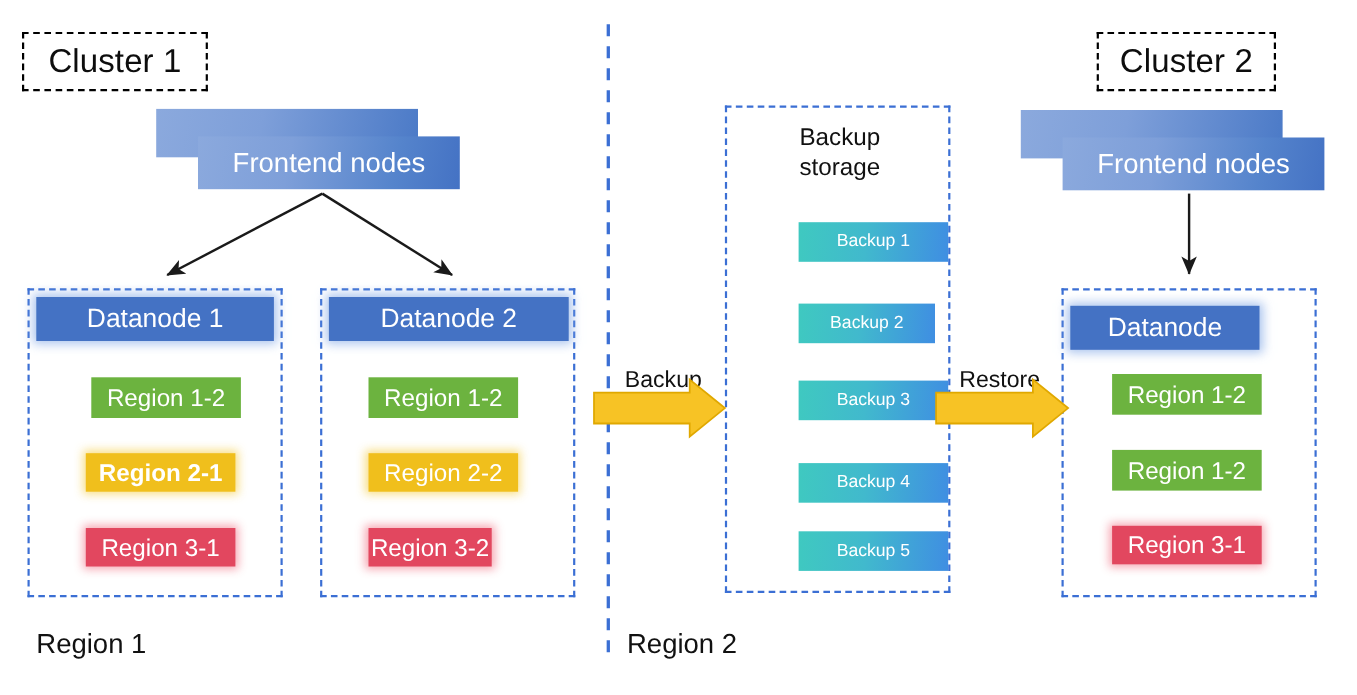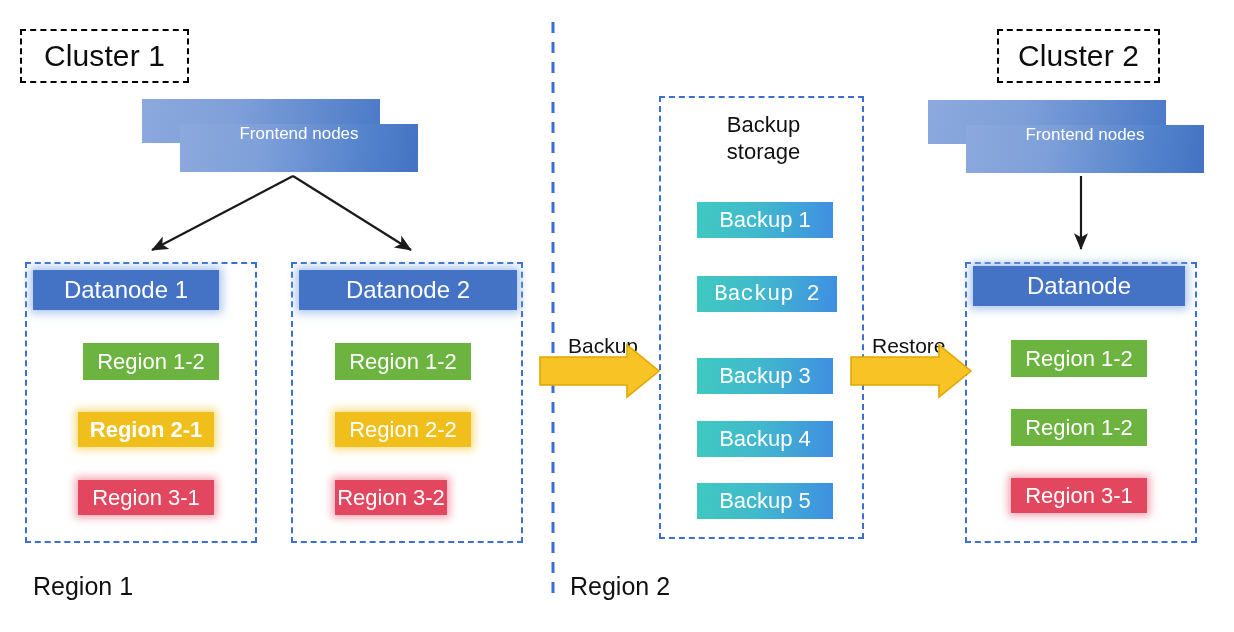--- a/index.html
+++ b/index.html
@@ -38,24 +38,24 @@
     left: 0; top: 0;
     width: 238px; height: 44px;
     background: linear-gradient(100deg, #8ba9dd 0%, #7e9fd9 40%, #4b7ac7 100%);
   }
   .frontend-front {
     position: absolute;
     left: 38px; top: 25px;
     width: 238px; height: 48px;
     background: linear-gradient(100deg, #8ba9dd 0%, #7e9fd9 35%, #5584cc 75%, #4472c4 100%);
     display: flex;
-    align-items: flex-start;
-    justify-content: center;
-    color: #ffffff;
-    font-size: 17px;
+    align-items: center;
+    justify-content: center;
+    color: #ffffff;
+    font-size: 25px;
   }
 
   
   .dashed-box {
     border: 2px dashed #3b6fd4;
     background: #ffffff;
     box-sizing: border-box;
   }
 
   
@@ -79,24 +79,25 @@
     box-sizing: border-box;
   }
   .region-green  { background: #6cb33f; }
   .region-yellow { background: #f0bf1c; box-shadow: 0 0 8px 3px rgba(247,216,110,.85); }
   .region-red    { background: #e2475f; box-shadow: 0 0 8px 3px rgba(244,150,165,.85); }
 
   
   .backup-chip {
     background: linear-gradient(95deg, #3fc9c0 0%, #41b9cd 45%, #3f8ee2 100%);
     color: #ffffff;
-    font-size: 22px;
-    display: flex;
-    align-items: center;
-    justify-content: center;
+    font-size: 16px;
+    display: flex;
+    align-items: center;
+    justify-content: center;
+    margin-left: 29px;
   }
 
   
   .plain-label {
     font-size: 22px;
     color: #111111;
     white-space: pre-line;
     line-height: 1.22;
     text-align: center;
   }
@@ -138,21 +139,21 @@
   </div>
 
   <div class="frontend-wrap" style="left:928px; top:100px; width:280px; height:76px;">
     <div class="frontend-back"></div>
     <div class="frontend-front">
       <span>Frontend nodes</span>
     </div>
   </div>
 
   <div class="abs dashed-box" style="left:25px; top:262px; width:232px; height:281px;">
-    <div class="abs datanode-bar" style="left:6px; top:6px; width:186px; height:40px;">
+    <div class="abs datanode-bar" style="left:6px; top:6px; width:216px; height:40px;">
       <span>Datanode 1</span>
     </div>
     <div class="abs region-chip region-green" style="left:56px; top:79px; width:136px; height:37px;">
       <span>Region 1-2</span>
     </div>
     <div class="abs region-chip region-yellow" style="left:51px; top:148px; width:136px; height:35px;font-weight:bold;">
       <span>Region 2-1</span>
     </div>
     <div class="abs region-chip region-red" style="left:51px; top:216px; width:136px; height:35px;">
       <span>Region 3-1</span>
@@ -174,36 +175,36 @@
     </div>
   </div>
 
   <div class="abs dashed-box" style="left:659px; top:96px; width:205px; height:443px;">
     <div class="abs plain-label" style="left:0; top:14px; width:205px;">Backup
 storage</div>
 
     <div class="abs backup-chip" style="left:36px; top:104px; width:136px; height:36px;">
       <span>Backup 1</span>
     </div>
-    <div class="abs backup-chip" style="left:36px; top:178px; width:140px; height:36px;font-family:Liberation Mono, monospace;">
+    <div class="abs backup-chip" style="left:36px; top:178px; width:124px; height:36px;">
       <span>Backup 2</span>
     </div>
-    <div class="abs backup-chip" style="left:36px; top:260px; width:136px; height:36px;">
+    <div class="abs backup-chip" style="left:36px; top:248px; width:136px; height:36px;">
       <span>Backup 3</span>
     </div>
     <div class="abs backup-chip" style="left:36px; top:323px; width:136px; height:36px;">
       <span>Backup 4</span>
     </div>
     <div class="abs backup-chip" style="left:36px; top:385px; width:136px; height:36px;">
       <span>Backup 5</span>
     </div>
   </div>
 
   <div class="abs dashed-box" style="left:965px; top:262px; width:232px; height:281px;">
-    <div class="abs datanode-bar" style="left:6px; top:2px; width:212px; height:40px;">
+    <div class="abs datanode-bar" style="left:6px; top:14px; width:172px; height:40px;">
       <span>Datanode</span>
     </div>
     <div class="abs region-chip region-green" style="left:44px; top:76px; width:136px; height:37px;">
       <span>Region 1-2</span>
     </div>
     <div class="abs region-chip region-green" style="left:44px; top:145px; width:136px; height:37px;">
       <span>Region 1-2</span>
     </div>
     <div class="abs region-chip region-red" style="left:44px; top:214px; width:136px; height:35px;">
       <span>Region 3-1</span>

